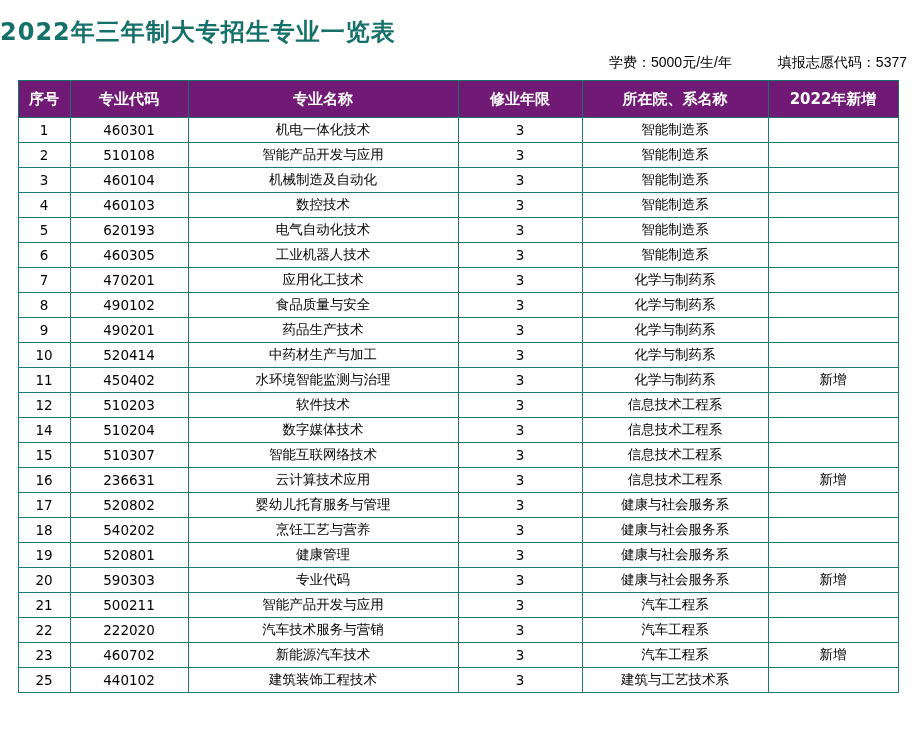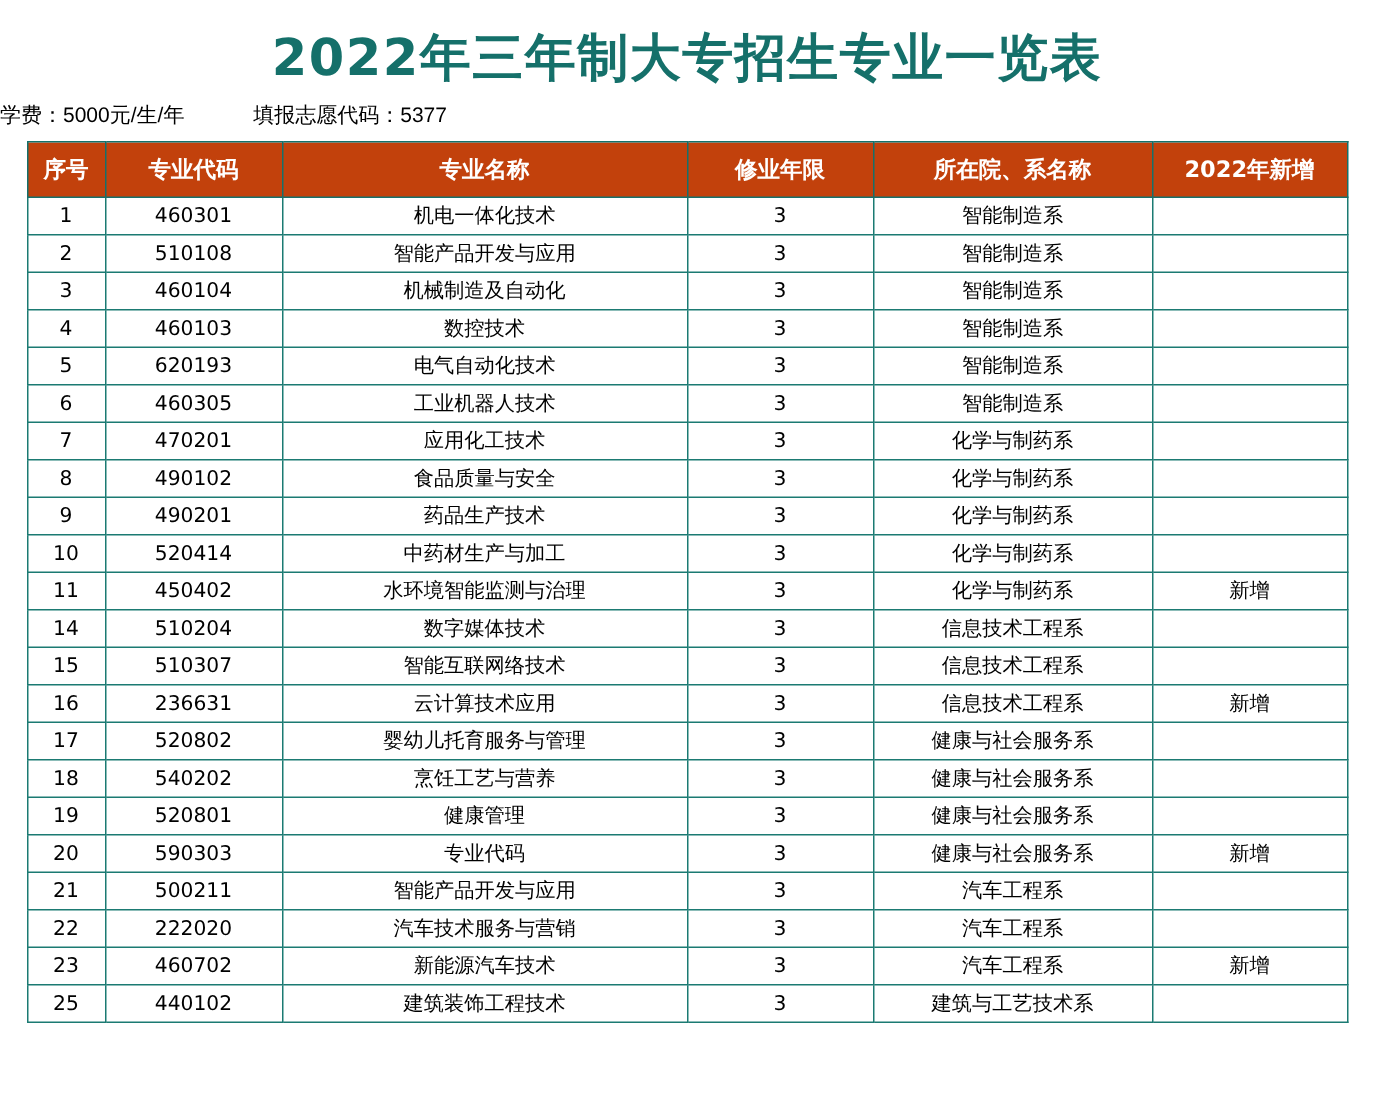--- a/index.html
+++ b/index.html
@@ -14,48 +14,48 @@
     color: #000000;
     overflow: hidden;
   }
   .page {
     width: 916px;
     height: 736px;
     position: relative;
     box-sizing: border-box;
   }
   .title {
-    text-align: center;
+    text-align: left;
     color: #15706a;
-    font-size: 34px;
+    font-size: 24px;
     font-weight: bold;
     letter-spacing: 1px;
     padding-top: 16px;
     padding-bottom: 6px;
     font-family: "DejaVu Sans", "Liberation Sans", sans-serif;
   }
   .subinfo {
-    text-align: left;
-    padding-right: 38px;
+    text-align: right;
+    padding-right: 9px;
     font-size: 14px;
     color: #000000;
     margin-bottom: 8px;
     white-space: nowrap;
   }
   .subinfo .fee {
     margin-right: 42px;
   }
   table.maintable {
     border-collapse: collapse;
     margin: 0 auto;
     width: 880px;
     table-layout: fixed;
   }
   table.maintable th {
-    background: #c2410c;
+    background: #701a75;
     color: #ffffff;
     font-size: 15px;
     font-weight: bold;
     height: 34px;
     border: 1px solid #15706a;
     text-align: center;
     font-family: "DejaVu Sans", "Liberation Sans", sans-serif;
   }
   table.maintable td {
     border: 1px solid #1b7a72;
@@ -187,20 +187,28 @@
         </tr>
         <tr>
           <td>11</td>
           <td>450402</td>
           <td>水环境智能监测与治理</td>
           <td>3</td>
           <td>化学与制药系</td>
           <td>新增</td>
         </tr>
         <tr>
+          <td>12</td>
+          <td>510203</td>
+          <td>软件技术</td>
+          <td>3</td>
+          <td>信息技术工程系</td>
+          <td></td>
+        </tr>
+        <tr>
           <td>14</td>
           <td>510204</td>
           <td>数字媒体技术</td>
           <td>3</td>
           <td>信息技术工程系</td>
           <td></td>
         </tr>
         <tr>
           <td>15</td>
           <td>510307</td>

